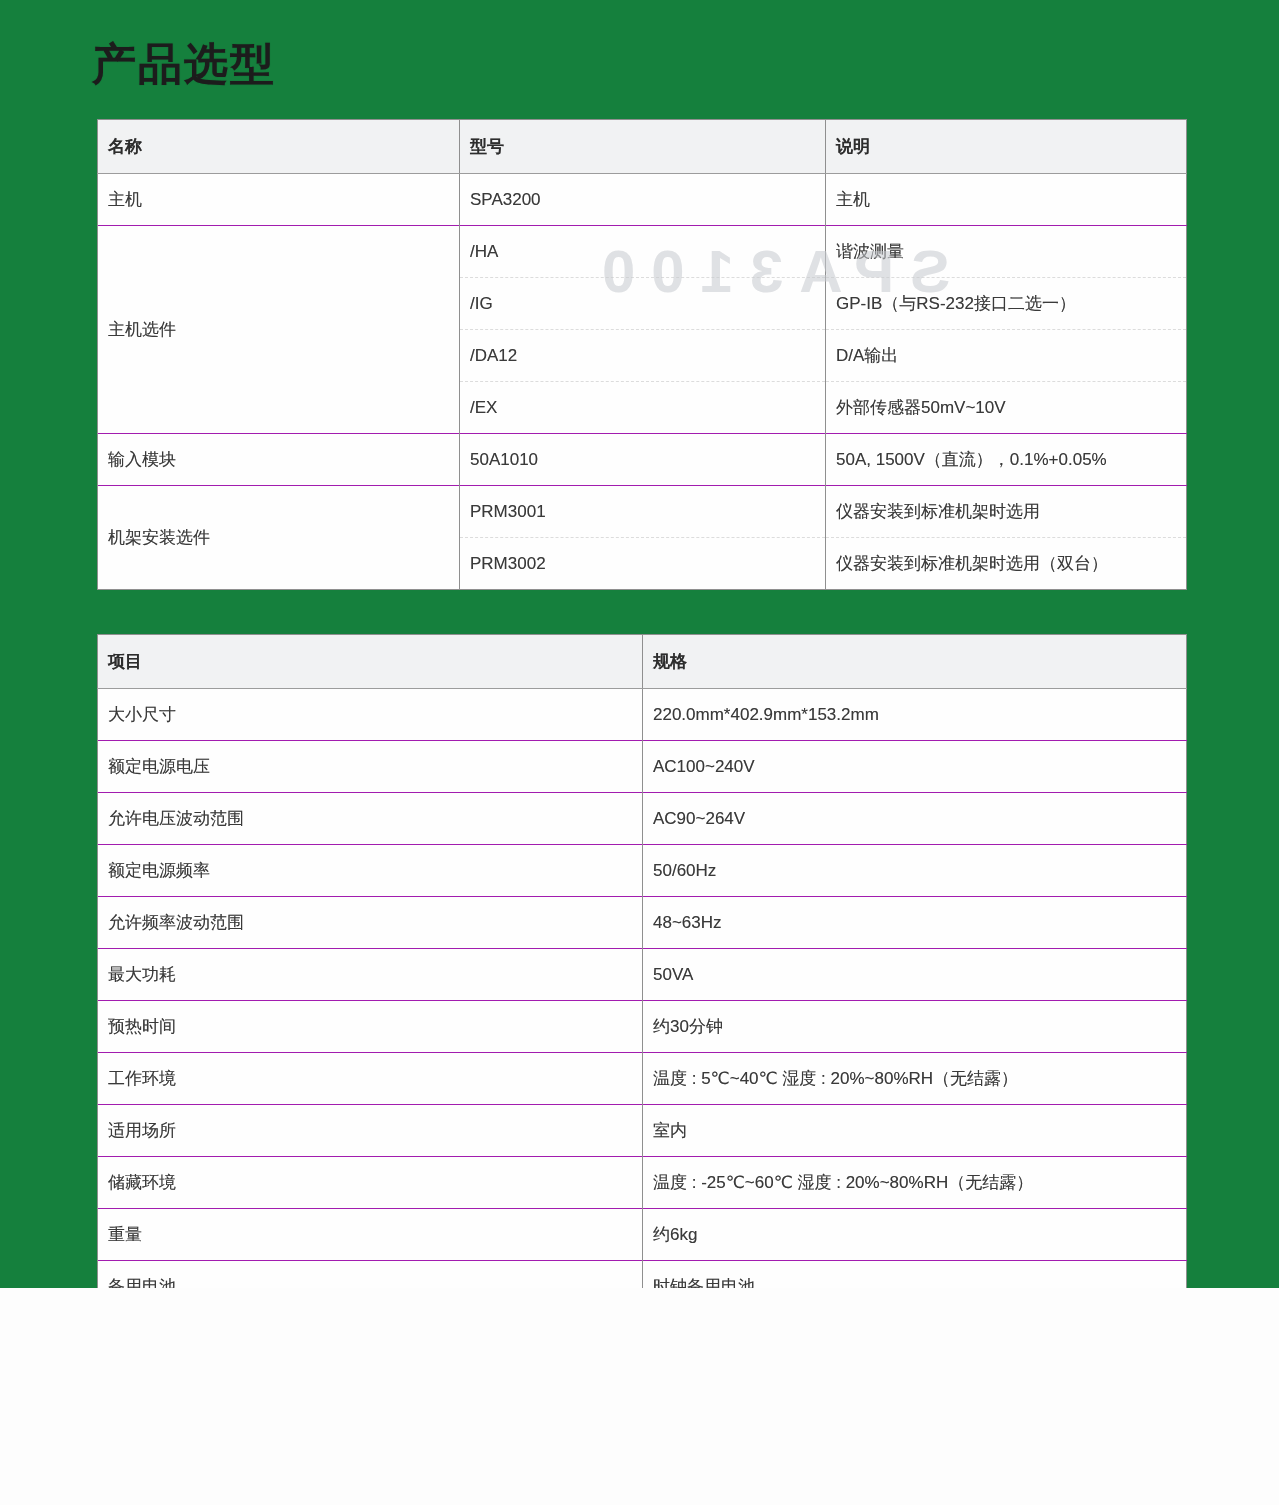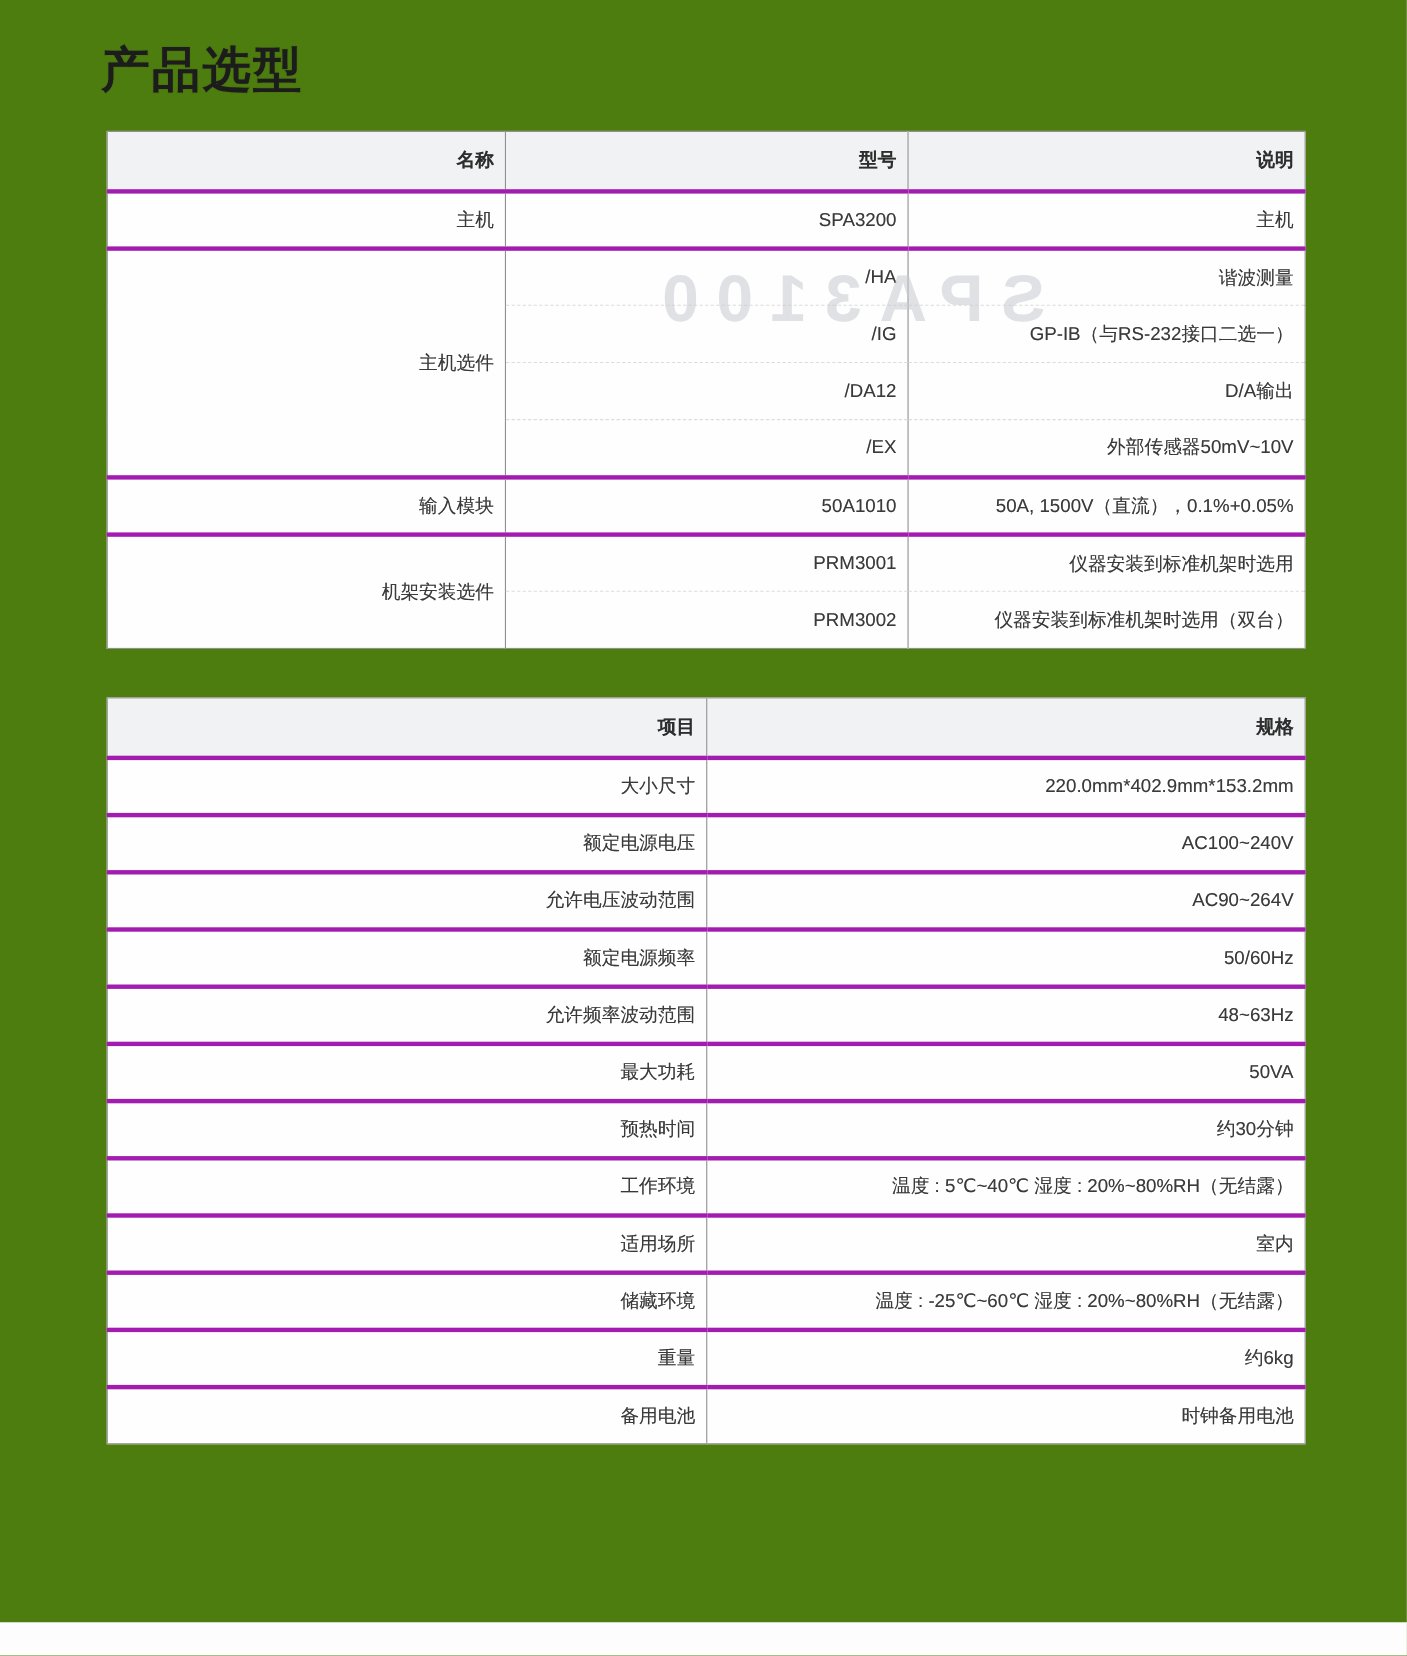--- a/index.html
+++ b/index.html
@@ -4,22 +4,22 @@
 <style>
   html, body {
     margin: 0;
     padding: 0;
     background: #fdfdfd;
     font-family: "Liberation Sans", "DejaVu Sans", sans-serif;
   }
   .page {
     position: relative;
     width: 1279px;
-    height: 1475px;
-    background: #4d7c0f;
+    height: 1288px;
+    background: #15803d;
     overflow: hidden;
   }
   .section-title {
     margin: 0 0 0 92px;
     font-size: 44px;
     line-height: 48px;
     font-weight: 800;
     letter-spacing: 2px;
     color: #1c1c1c;
     text-shadow: 0 0 1px rgba(30,30,30,0.35);
@@ -33,40 +33,40 @@
     margin-left: 97px;
     border: 1px solid #8f8f8f;
     background: #fefefe;
   }
   table.spec.t1 { margin-top: 31px; width: 1089px; }
   table.spec.t2 { margin-top: 44px; width: 1089px; }
 
   table.spec th, table.spec td {
     border-left: 1px solid #8f8f8f;
     padding: 0 10px;
-    text-align: right;
+    text-align: left;
     vertical-align: middle;
     font-size: 17px;
     color: #3a3a3a;
     text-shadow: 0 0 0.5px rgba(50,50,50,0.45);
     overflow: hidden;
     white-space: nowrap;
   }
   table.spec th {
     font-weight: 700;
     color: #2d2d2d;
     background: #f1f2f3;
     border-bottom: 1px solid #9c9c9c;
   }
   table.t1 thead tr { height: 54px; }
   table.t1 tbody tr { height: 52px; }
   table.t2 thead tr { height: 54px; }
   table.t2 tbody tr { height: 52px; }
 
-  tr.solid > td { border-top: 4px solid #a21caf; }
+  tr.solid > td { border-top: 1px solid #a21caf; }
   tr.sub > td   { border-top: 1px dashed #dcdcdc; }
 
   .watermark {
     position: absolute;
     left: 438px;
     top: 118px;
     width: 660px;
     height: 70px;
     line-height: 70px;
     text-align: center;

